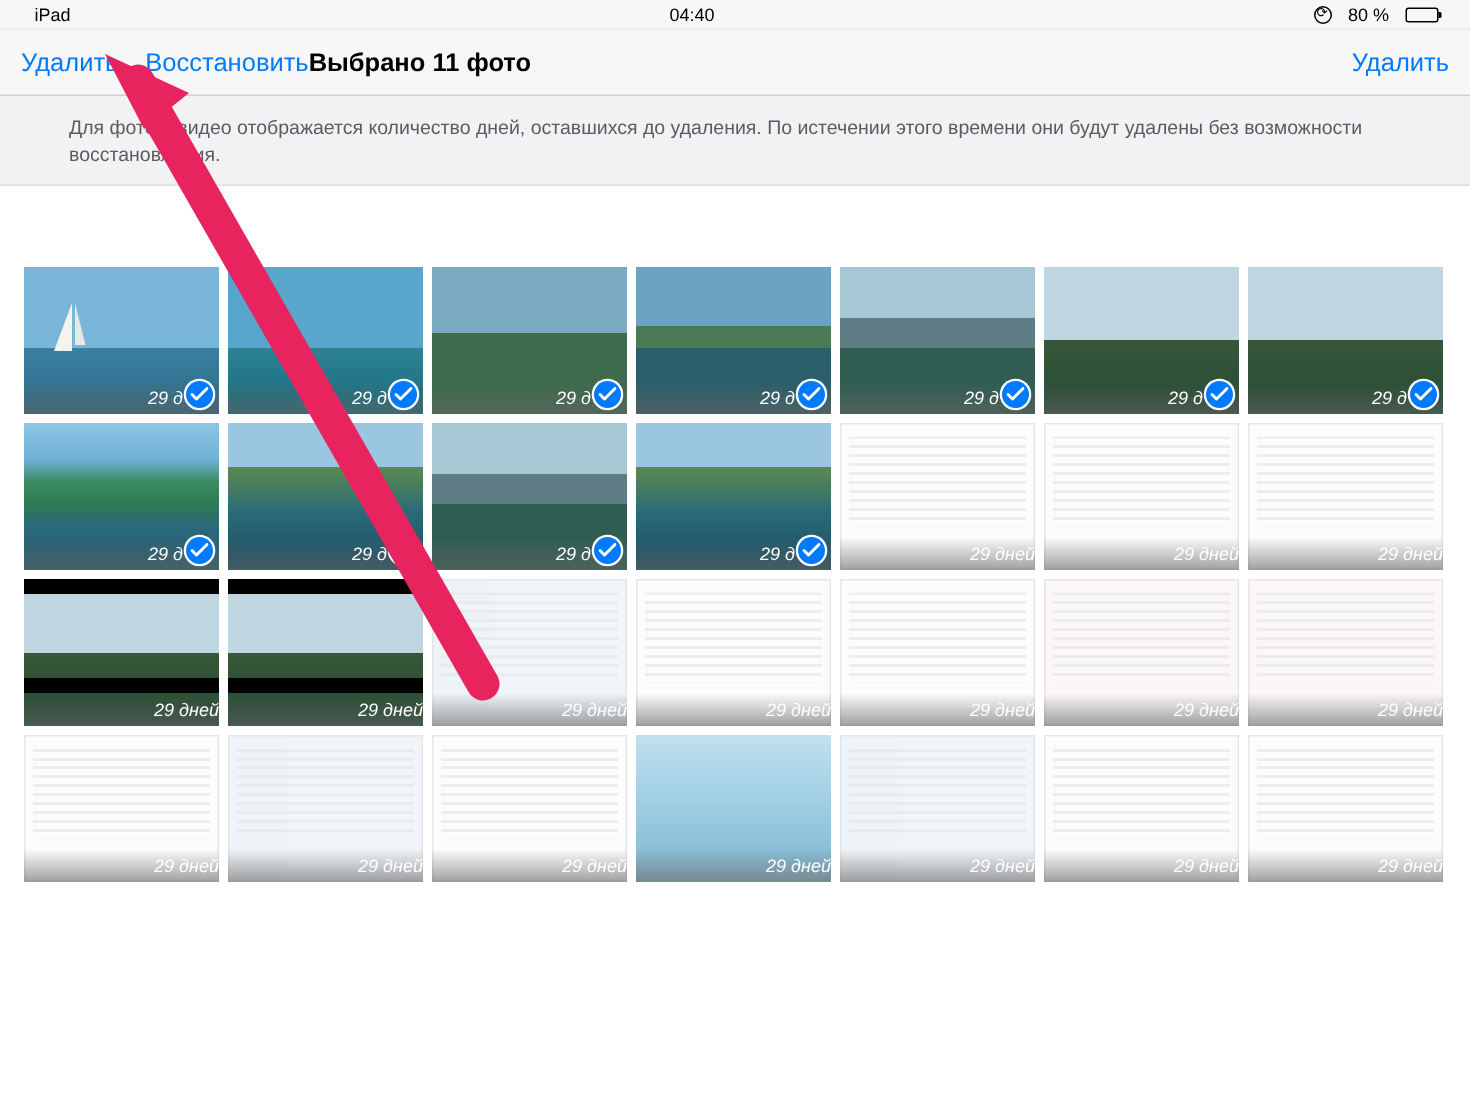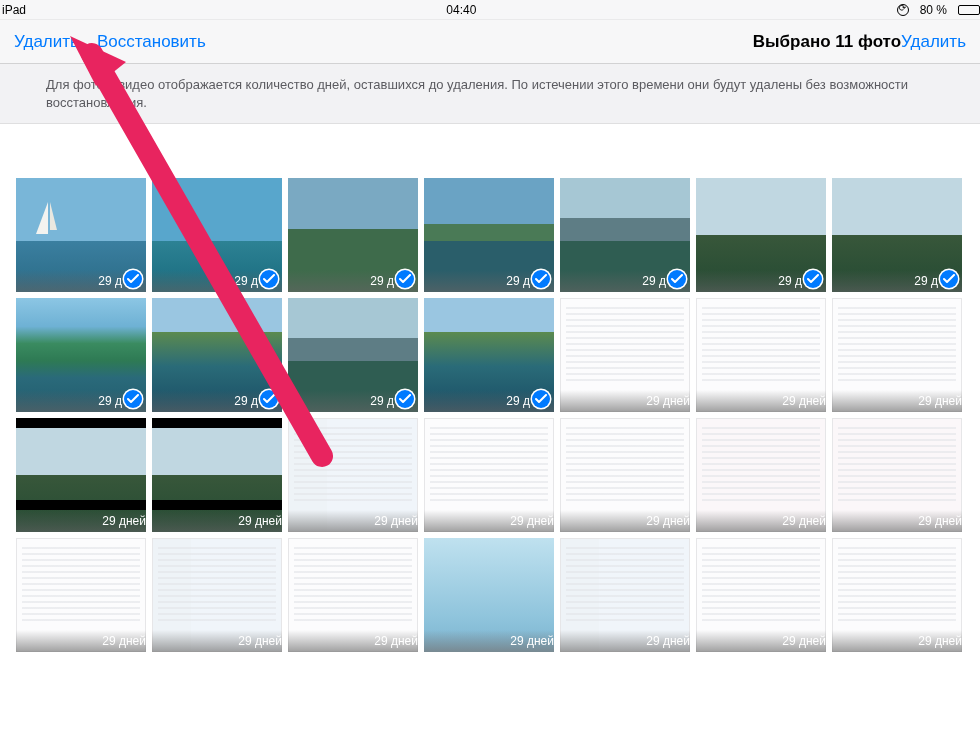--- a/index.html
+++ b/index.html
@@ -12,21 +12,21 @@
     position: relative;
   }
   
   .status-bar {
     height: 20px;
     background: #f7f7f8;
     font-size: 12px;
     color: #000;
     display: flex;
     align-items: center;
-    padding: 0 0;
+    padding: 0 21px;
     border-bottom: 1px solid rgba(0,0,0,0.05);
   }
   .status-left { flex: 0 0 auto; padding-left: 2px; }
   .status-center { flex: 1 1 auto; text-align: center; font-weight: 500; }
   .status-right { flex: 0 0 auto; display: flex; align-items: center; gap: 11px; }
   .battery { width: 22px; height: 10px; border: 1px solid #000; border-radius: 2px; position: relative; }
   .battery::after { content: ''; position: absolute; right: -3px; top: 2px; width: 2px; height: 4px; background: #000; border-radius: 0 1px 1px 0; }
   .battery-fill { height: 100%; background: #000; width: 80%; }
   .rotation-icon { width: 12px; height: 12px; border: 1px solid #000; border-radius: 50%; position: relative; }
   .rotation-icon::after { content:'⟳'; position:absolute; font-size:9px; left:1px; top:-2px; }
@@ -36,21 +36,21 @@
     height: 44px;
     background: #f7f7f8;
     display: flex;
     align-items: center;
     padding: 0 14px;
     border-bottom: 1px solid rgba(0,0,0,0.15);
     font-size: 17px;
   }
   .nav-left { display: flex; gap: 18px; }
   .nav-btn { color: #007aff; background: none; border: none; font-size: 17px; cursor: pointer; }
-  .nav-title { flex: 1; text-align: right; font-weight: 600; color: #000; }
+  .nav-title { flex: 1; text-align: left; font-weight: 600; color: #000; }
   .nav-right { }
 
   
   .info-banner {
     background: #f2f2f4;
     padding: 12px 46px;
     font-size: 13px;
     color: #5b5b60;
     line-height: 1.35;
     border-bottom: 1px solid rgba(0,0,0,0.08);
@@ -58,25 +58,26 @@
 
   
   .grid {
     padding: 54px 16px 0 16px;
     display: grid;
     grid-template-columns: repeat(7, 130px);
     gap: 6px;
   }
   .thumb {
     width: 130px;
-    height: 114px;
+    height: 98px;
     position: relative;
     background: #efefef;
     cursor: pointer;
     overflow: hidden;
+    font-style: italic;
   }
   .thumb .img {
     position: absolute;
     inset: 0;
   }
   .thumb .letterbox-top, .thumb .letterbox-bottom {
     position: absolute; left:0; right:0; height: 10px; background: #000;
   }
   .thumb .letterbox-top { top:0; }
   .thumb .letterbox-bottom { bottom:22px; }

